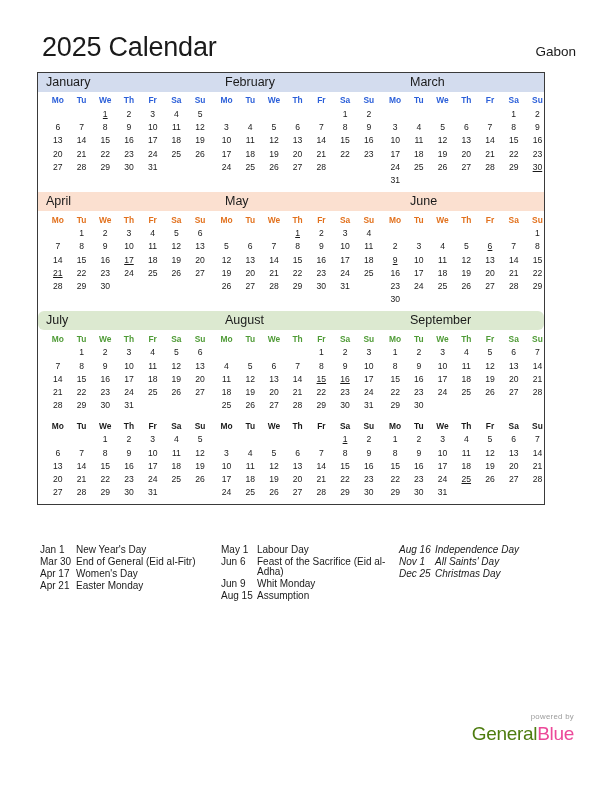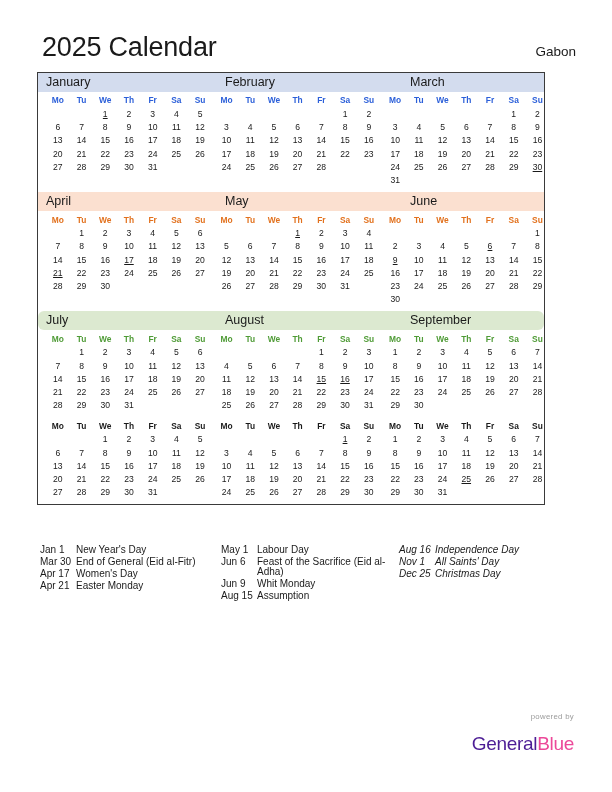--- a/index.html
+++ b/index.html
@@ -185,28 +185,28 @@
     top: 712px;
     width: 612px;
     text-align: right;
     padding-right: 38px;
     box-sizing: border-box;
   }
   .powered {
     font-size: 7.8px;
     color: #9b9b9b;
     letter-spacing: 0.3px;
-    margin-bottom: 12px;
+    margin-bottom: 2px;
   }
   .brand {
     font-size: 19px;
     letter-spacing: -0.3px;
     white-space: nowrap;
   }
-  .brand .b-dark { color: #4c1d95; }
+  .brand .b-dark { color: #4d7c0f; }
   .brand .b-blue { color: #ec4899; }
 </style>
 </head>
 <body>
 
 <div class="page">
 
   <div class="header">
     <div class="cal-title">2025 Calendar</div>
     <div class="cal-country">Gabon</div>

